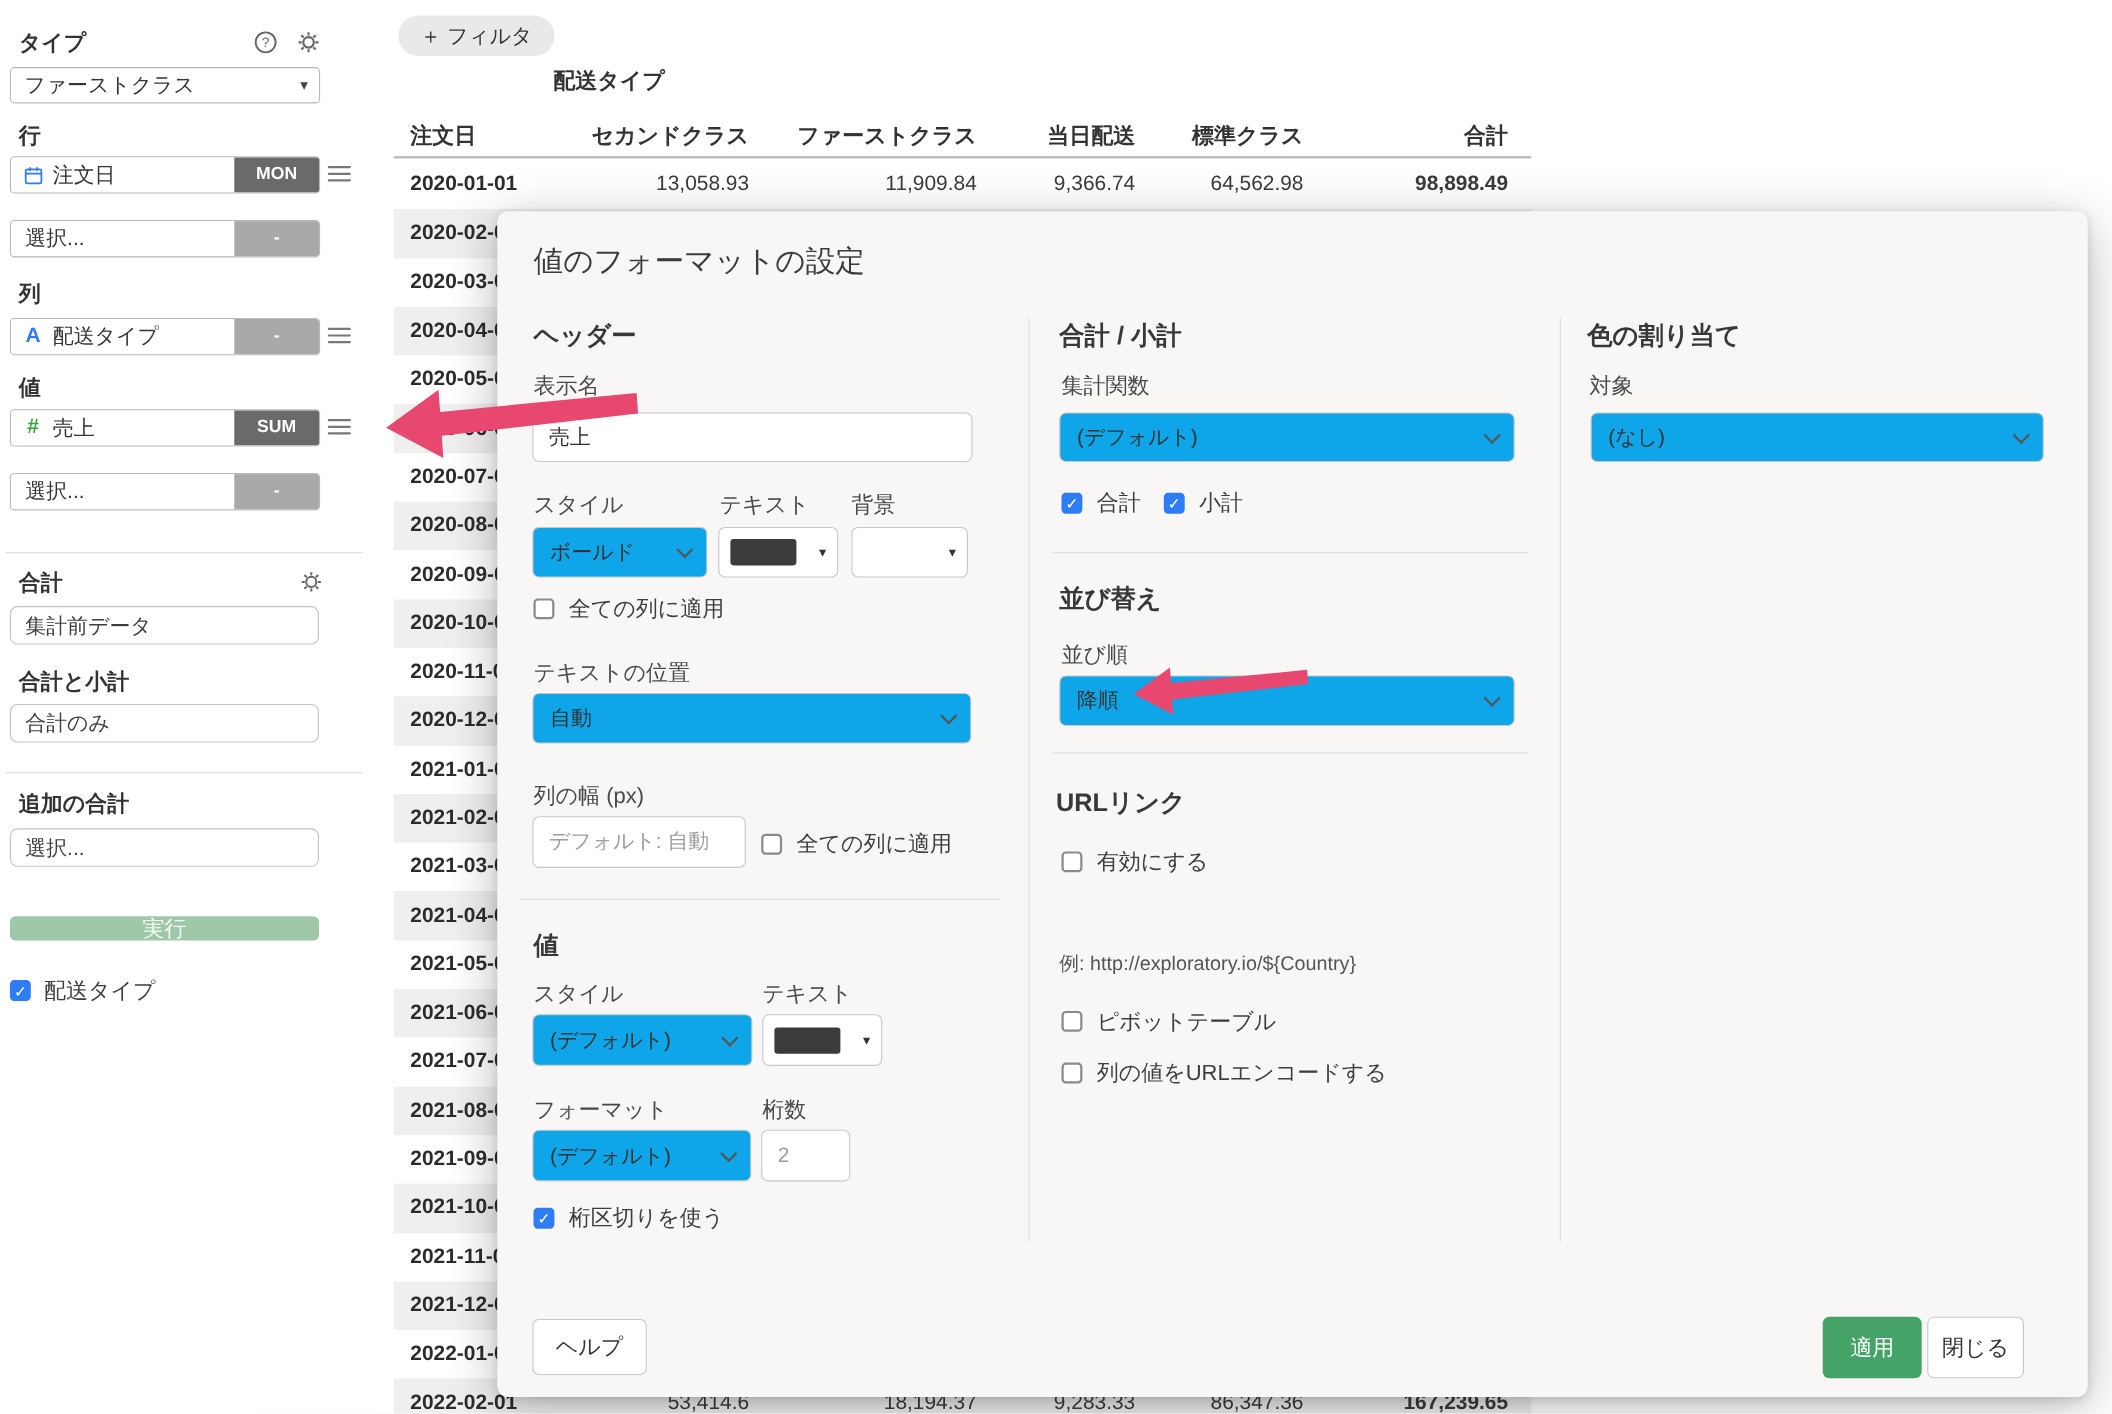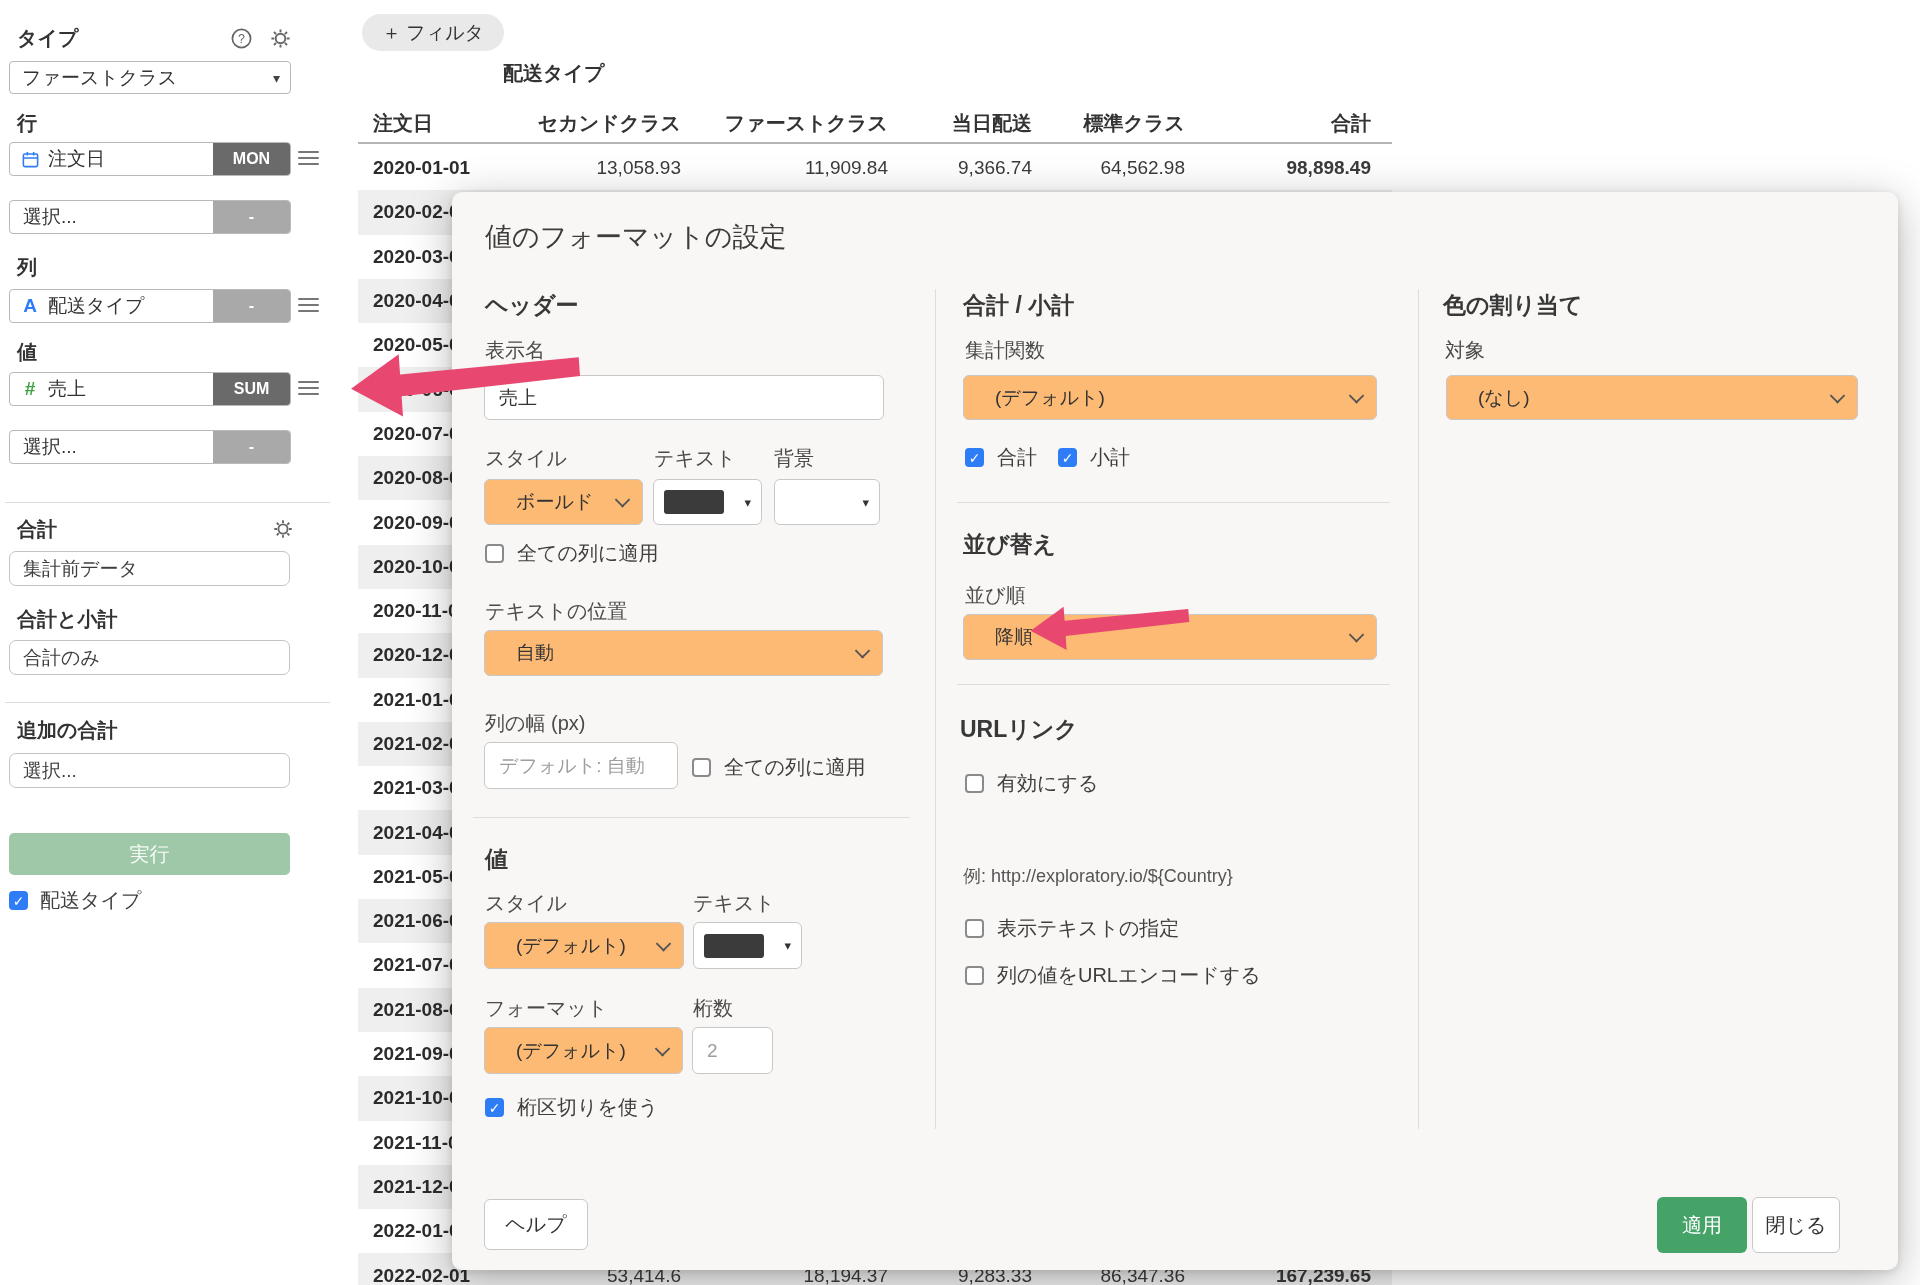--- a/index.html
+++ b/index.html
@@ -25,21 +25,21 @@
     color:#fff;font-size:16px;font-weight:bold;}
   .badge.dark{background:var(--badge-dark,#6a6a6a);}
   .badge.light{background:var(--badge-light,#a9a9a9);}
   .letterA{color:var(--icon-blue,#2e7cf6);font-weight:bold;font-size:19px;}
   .hashG{color:var(--icon-green,#3ba440);font-weight:bold;font-size:19px;}
   .hamb{position:absolute;left:298px;width:21px;display:flex;flex-direction:column;gap:4px;cursor:pointer;}
   .hamb i{display:block;height:2px;background:#777;border-radius:1px;}
   .divider-h{position:absolute;left:5px;width:325px;height:1px;background:#ddd;}
   .round-input{position:absolute;left:9px;width:281px;height:35px;border:1px solid #c4c4c4;border-radius:7px;
     background:#fff;box-sizing:border-box;display:flex;align-items:center;padding-left:13px;font-size:19px;color:#3e3e3e;}
-  .run-btn{position:absolute;left:9px;top:833px;width:281px;height:42px;border:none;border-radius:5px;
+  .run-btn{position:absolute;left:9px;top:833px;width:281px;height:22px;border:none;border-radius:5px;
     background:var(--disabled-green,#9fc8a8);color:#f4faf5;font-size:20px;display:flex;align-items:center;justify-content:center;}
   .cb{width:19px;height:19px;border-radius:4px;box-sizing:border-box;border:2px solid #8a8a8a;background:#fff;
     display:inline-flex;align-items:center;justify-content:center;flex:0 0 auto;}
   .cb .mark{display:none;color:#fff;font-size:14px;font-weight:bold;line-height:1;}
   .cb.on{background:var(--checkbox-blue,#2e7df6);border-color:var(--checkbox-blue,#2e7df6);}
   .cb.on .mark{display:block;}
   .cb-row{display:flex;align-items:center;gap:12px;font-size:20px;color:#3e3e3e;}
   
   .table-area{position:absolute;left:358px;top:0;width:1034px;height:1285px;z-index:1;}
   .filter-pill{position:absolute;left:4px;top:14px;height:37px;padding:0 20px;border-radius:19px;background:#e9e9e9;
@@ -62,22 +62,22 @@
   
   .modal{position:absolute;left:452px;top:192px;width:1446px;height:1078px;background:#f8f7f5;border-radius:10px;
     box-shadow:0 10px 45px rgba(0,0,0,0.28),0 2px 8px rgba(0,0,0,0.12);z-index:5;}
   .m-title{position:absolute;left:33px;top:27px;font-size:27px;color:#3c3c3c;}
   .m-head{position:absolute;font-size:23px;font-weight:bold;color:#383838;}
   .m-label{position:absolute;font-size:20px;color:#4a4a4a;}
   .m-input{position:absolute;border:1px solid #c8c8c8;border-radius:6px;background:#fff;box-sizing:border-box;
     font-size:19px;color:#333;padding:0 14px;font-family:inherit;}
   .m-input::placeholder{color:#9d9d9d;}
   .m-input:disabled{background:#ececec;color:#9a9a9a;}
-  .m-select{position:absolute;border:1px solid #c8c8c8;border-radius:6px;background:#fdba74;box-sizing:border-box;
-    display:flex;align-items:center;padding-left:31px;font-size:19px;color:#333;}
+  .m-select{position:absolute;border:1px solid #c8c8c8;border-radius:6px;background:#0ea5e9;box-sizing:border-box;
+    display:flex;align-items:center;padding-left:15px;font-size:19px;color:#333;}
   .m-select .chev{position:absolute;right:14px;top:50%;width:9px;height:9px;border-right:2px solid #555;
     border-bottom:2px solid #555;transform:translateY(-70%) rotate(45deg);}
   .color-dd{position:absolute;border:1px solid #c8c8c8;border-radius:6px;background:#fff;box-sizing:border-box;
     display:flex;align-items:center;justify-content:space-between;padding:0 10px;}
   .swatch{width:60px;height:24px;border-radius:3px;background:#3b3b3b;}
   .swatch.empty{background:transparent;}
   .color-dd .tri{color:#333;font-size:13px;}
   .m-cb{position:absolute;display:flex;align-items:center;gap:13px;font-size:20px;color:#3e3e3e;}
   .m-div-h{position:absolute;height:1px;background:#ddd;}
   .m-div-v{position:absolute;width:1px;background:#ddd;border-radius:1px;}
@@ -521,21 +521,21 @@
   <div class="m-div-h" style="left:505px;top:492px;width:433px;"></div>
 
   <div class="m-head" style="left:508px;top:522px;">URLリンク</div>
   <div class="m-cb" style="left:513px;top:578px;">
     <span class="cb"></span>
     <span>有効にする</span>
   </div>
   <div class="m-example" style="left:511px;top:672px;">例: http://exploratory.io/${Country}</div>
   <div class="m-cb" style="left:513px;top:723px;">
     <span class="cb"></span>
-    <span>表示テキストの指定</span>
+    <span>ピボットテーブル</span>
   </div>
   <div class="m-cb" style="left:513px;top:770px;">
     <span class="cb"></span>
     <span>列の値をURLエンコードする</span>
   </div>
 
   <div class="m-head" style="left:991px;top:98px;">色の割り当て</div>
   <div class="m-label" style="left:993px;top:145px;">対象</div>
   <div class="m-select" style="left:994px;top:183px;width:412px;height:45px;">
     <span>(なし)</span>

